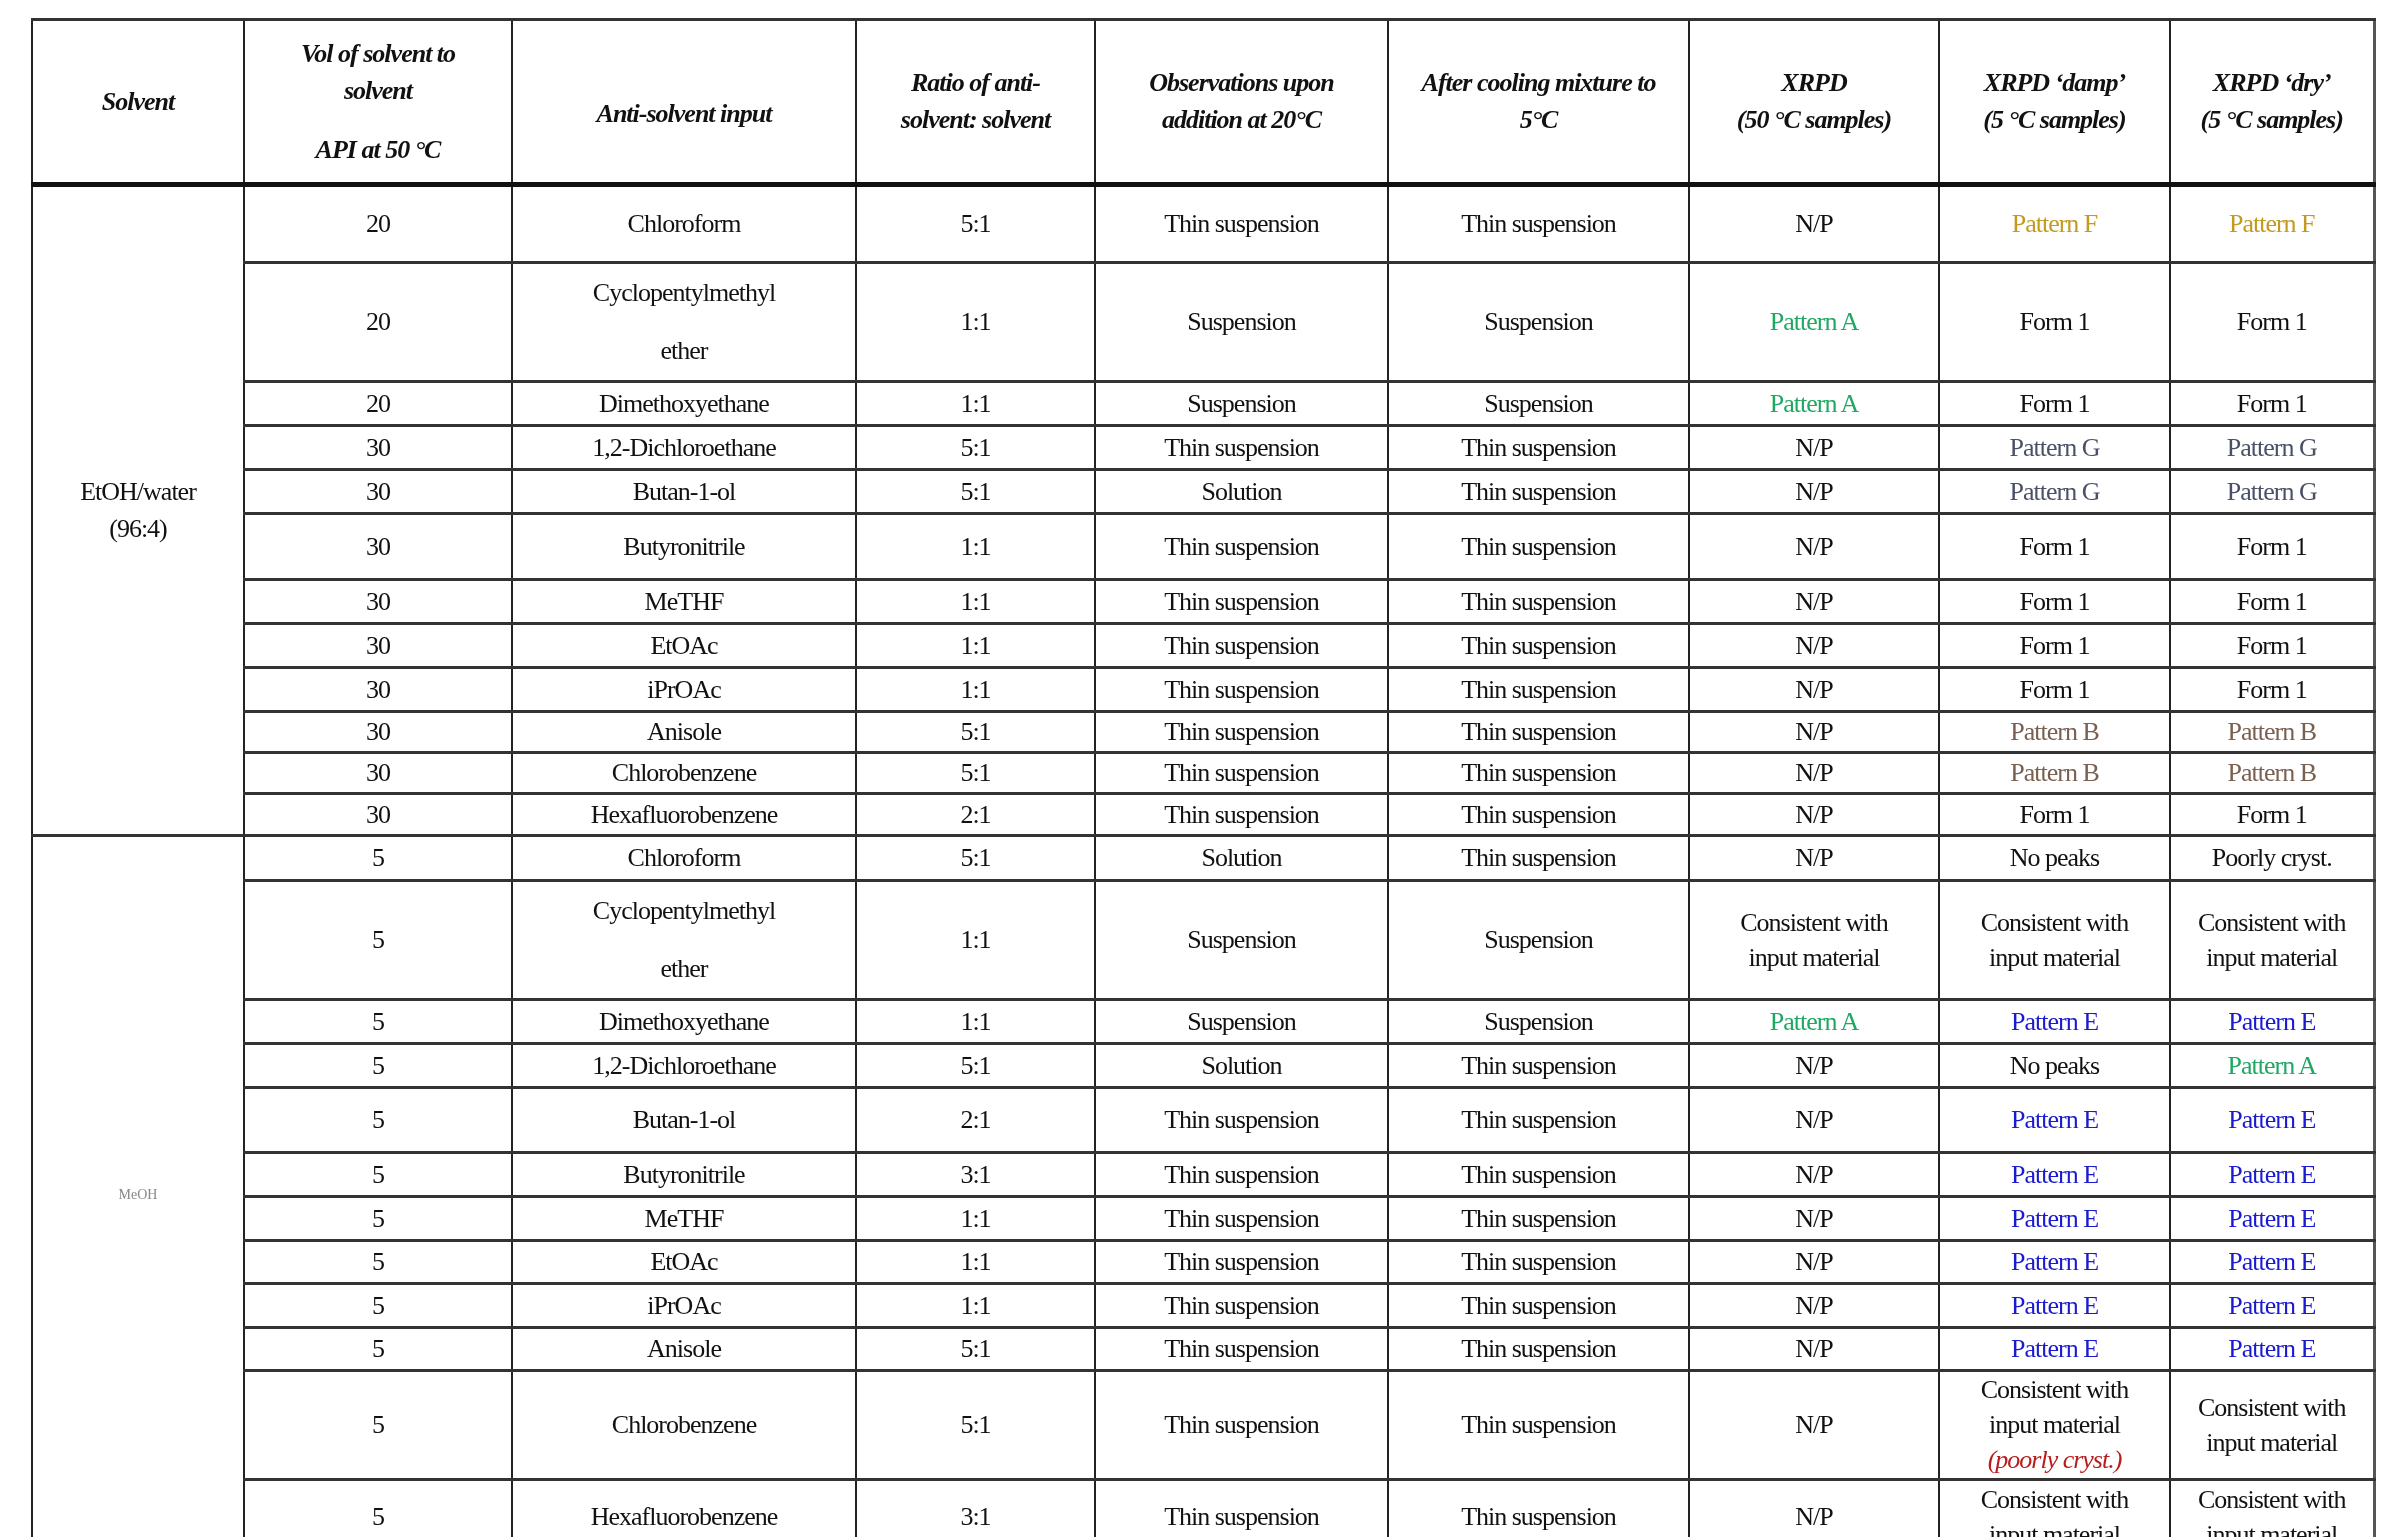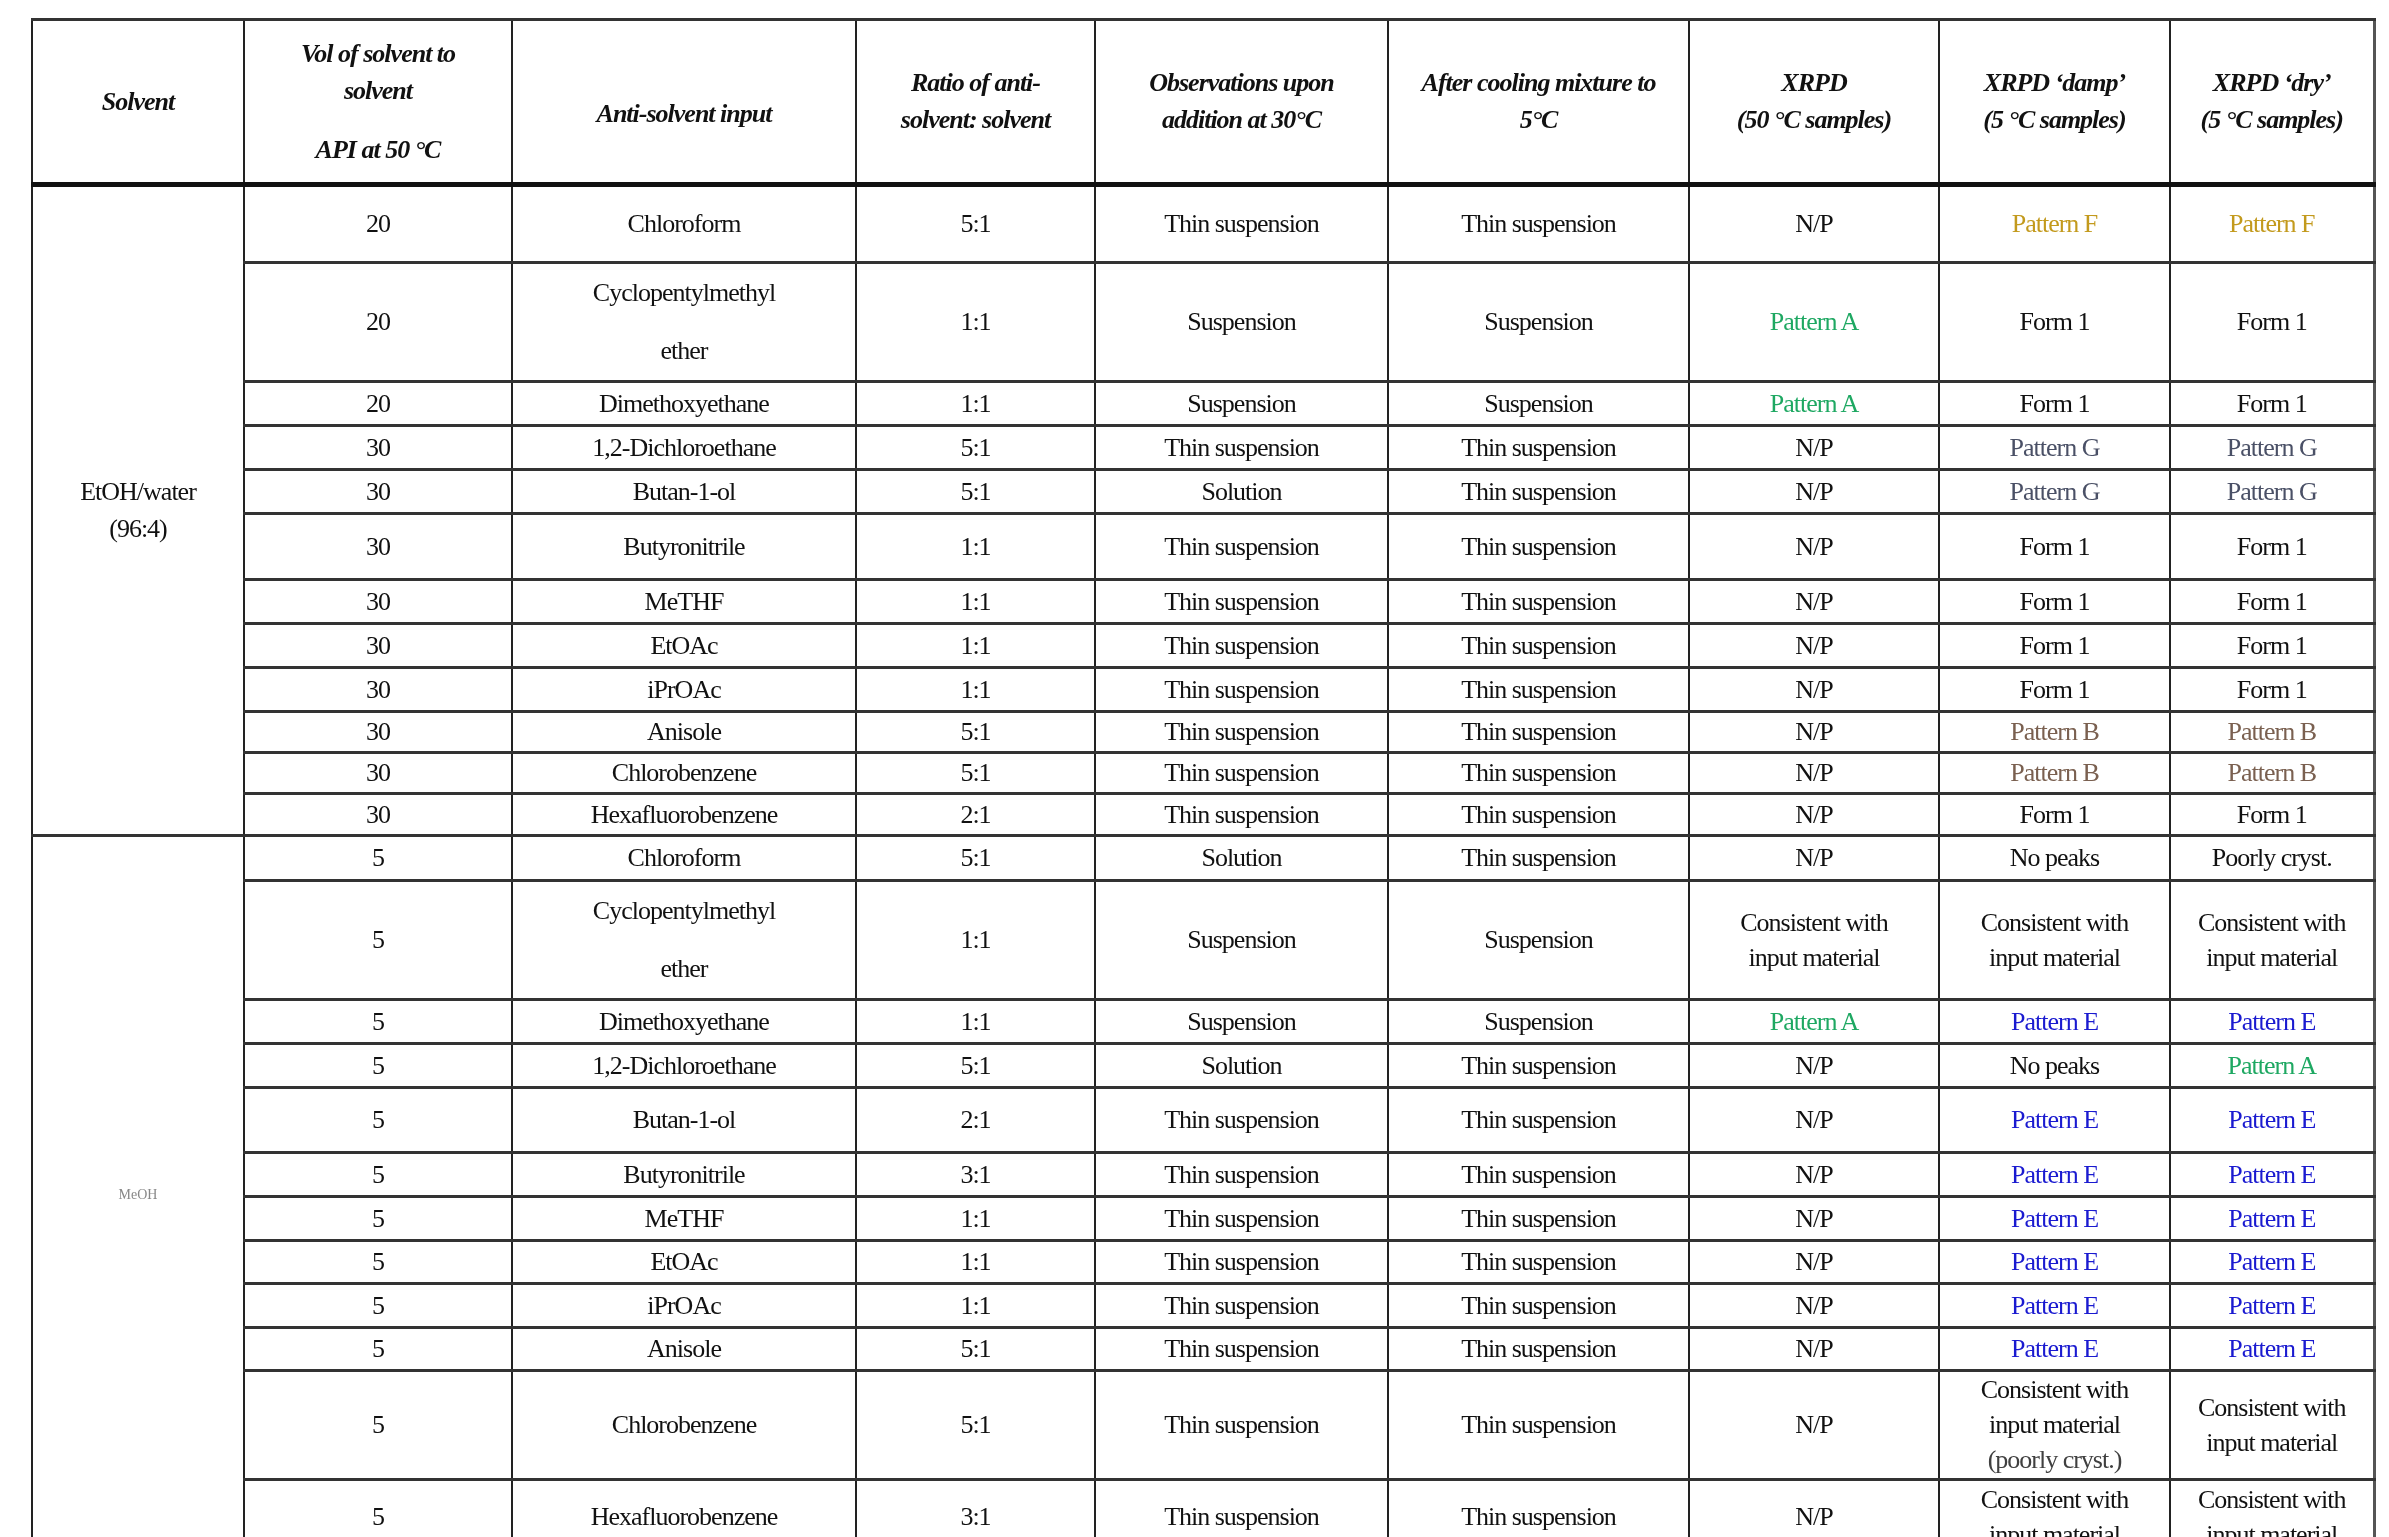--- a/index.html
+++ b/index.html
@@ -49,21 +49,21 @@
         <div style="height:22px"></div>
         <div>API at 50 °C</div>
       </th>
       <th style="padding-top:23.6px">Anti-solvent input</th>
       <th>
         <div>Ratio of anti-</div>
         <div>solvent: solvent</div>
       </th>
       <th>
         <div>Observations upon</div>
-        <div>addition at 30°C</div>
+        <div>addition at 20°C</div>
       </th>
       <th>
         <div style="white-space:nowrap">After cooling mixture to</div>
         <div>5°C</div>
       </th>
       <th>
         <div>XRPD</div>
         <div style="white-space:nowrap">(50 °C samples)</div>
       </th>
       <th>
@@ -492,21 +492,21 @@
         </td>
         <td>5:1</td>
         <td>Thin suspension</td>
         <td>Thin suspension</td>
         <td>
           <div style="color: rgb(17, 17, 17);">N/P</div>
         </td>
         <td>
           <div style="color: rgb(17, 17, 17); line-height: 35px; white-space: nowrap;">Consistent with</div>
           <div style="color: rgb(17, 17, 17); line-height: 35px; white-space: nowrap;">input material</div>
-          <div style="color: #404040; line-height: 35px; white-space: nowrap;">(poorly cryst.)</div>
+          <div style="color: #b91c1c; line-height: 35px; white-space: nowrap; font-style: italic;">(poorly cryst.)</div>
         </td>
         <td>
           <div style="color: rgb(17, 17, 17); line-height: 35px; white-space: nowrap;">Consistent with</div>
           <div style="color: rgb(17, 17, 17); line-height: 35px; white-space: nowrap;">input material</div>
         </td>
       </tr>
       <tr style="height: 75px;">
         <td>5</td>
         <td>
           <div>Hexafluorobenzene</div>

